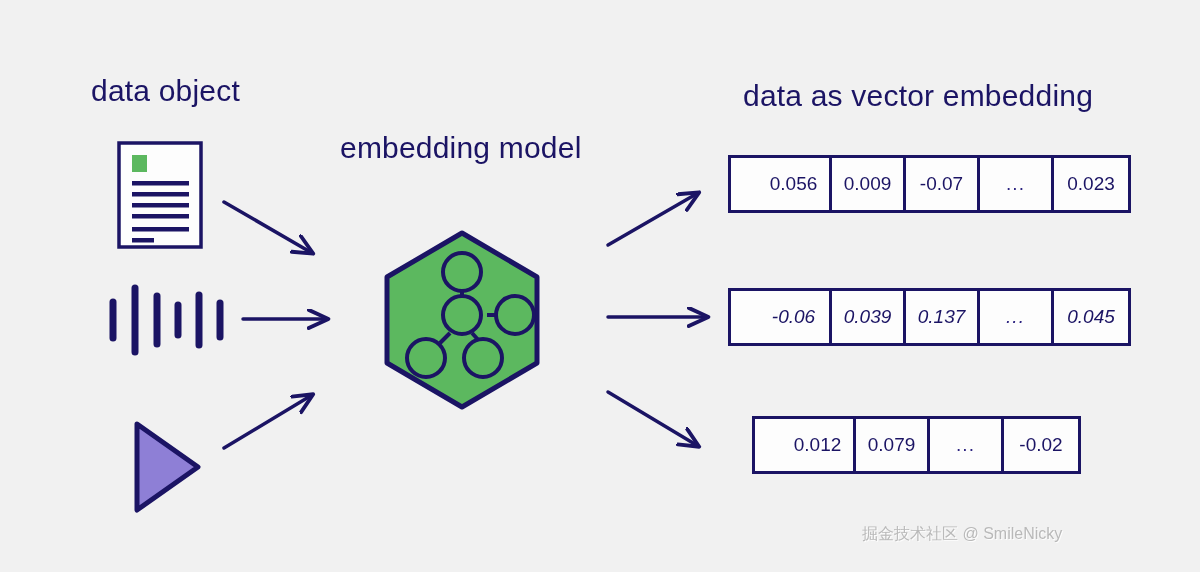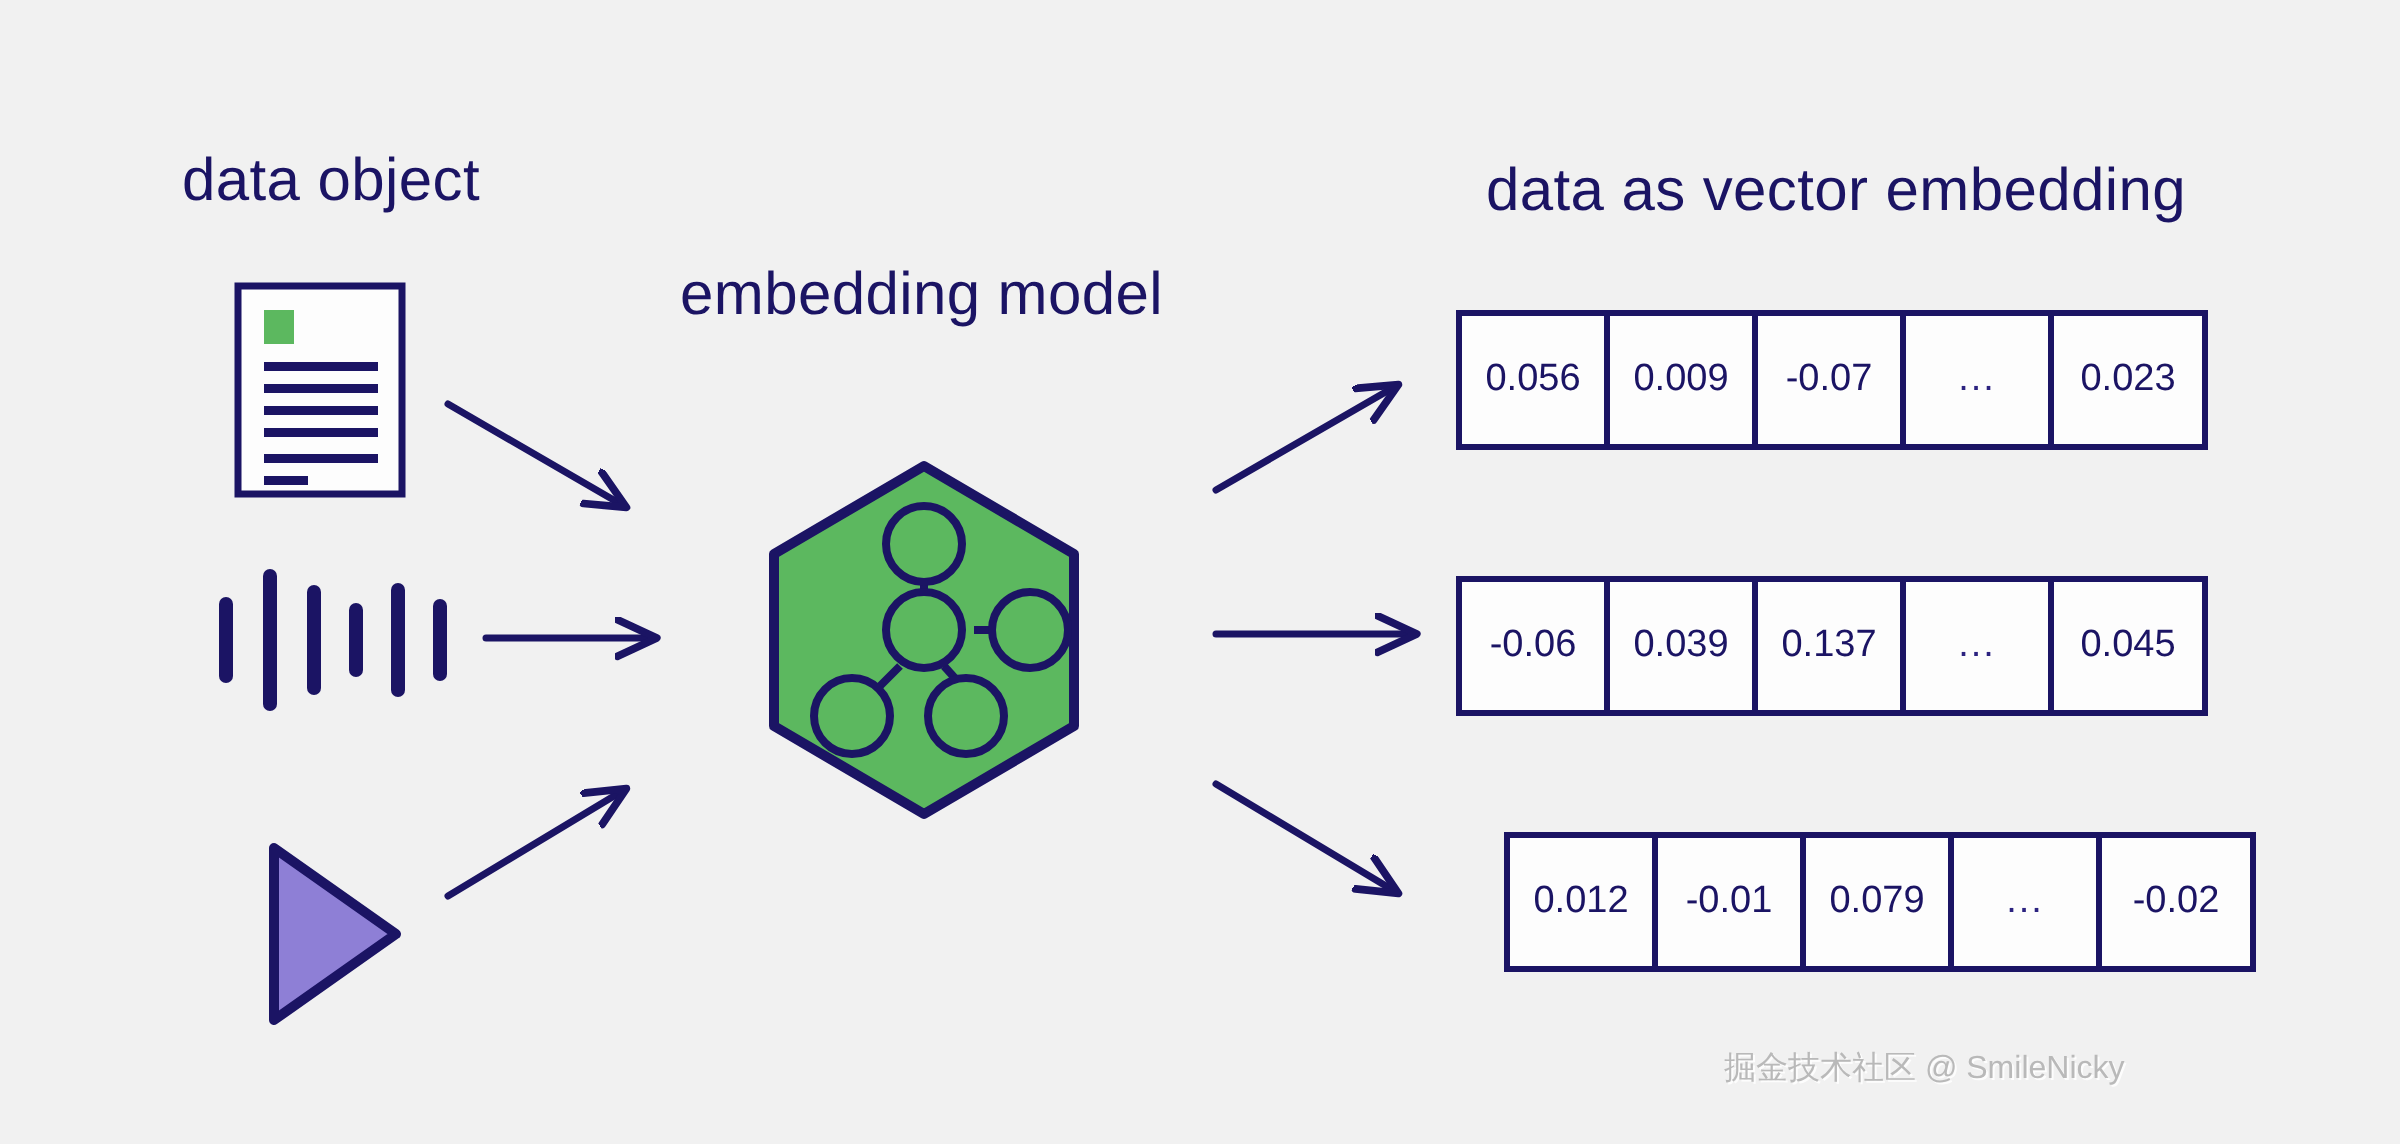--- a/index.html
+++ b/index.html
@@ -39,38 +39,39 @@
     height: 572px;
   }
 
   
   .vector-row {
     position: absolute;
     display: flex;
     border: 3px solid #1b1464;
     background: #fdfdfd;
     box-sizing: border-box;
-    height: 70px;
+    height: 58px;
+    padding-left: 27px;
   }
   .vector-row .cell {
     width: 74px;
     border-right: 3px solid #1b1464;
     box-sizing: border-box;
     display: flex;
     align-items: center;
     justify-content: center;
     color: #1b1464;
     font-size: 19px;
     background: #fdfdfd;
   }
   .vector-row .cell:last-child { border-right: none; }
   .vector-row .cell.ellipsis { color: #2c2380; letter-spacing: 1px; }
 
   #vector-row-0 { left: 728px; top: 155px; }
-  #vector-row-1 { left: 728px; top: 288px; }
+  #vector-row-1 { left: 728px; top: 288px; font-style: italic; }
   #vector-row-2 { left: 752px; top: 416px; }
 
   
   #watermark {
     position: absolute;
     left: 862px;
     top: 524px;
     font-size: 16px;
     color: #b9b9b9;
     white-space: nowrap;
@@ -163,21 +164,20 @@
   <div class="vector-row" id="vector-row-1">
     <div class="cell">-0.06</div>
     <div class="cell">0.039</div>
     <div class="cell">0.137</div>
     <div class="cell ellipsis">...</div>
     <div class="cell">0.045</div>
   </div>
 
   <div class="vector-row" id="vector-row-2">
     <div class="cell">0.012</div>
-    <div class="cell">-0.01</div>
     <div class="cell">0.079</div>
     <div class="cell ellipsis">...</div>
     <div class="cell">-0.02</div>
   </div>
 
   <div id="watermark">掘金技术社区 @ SmileNicky</div>
 
 </div>
 
 </body></html>

